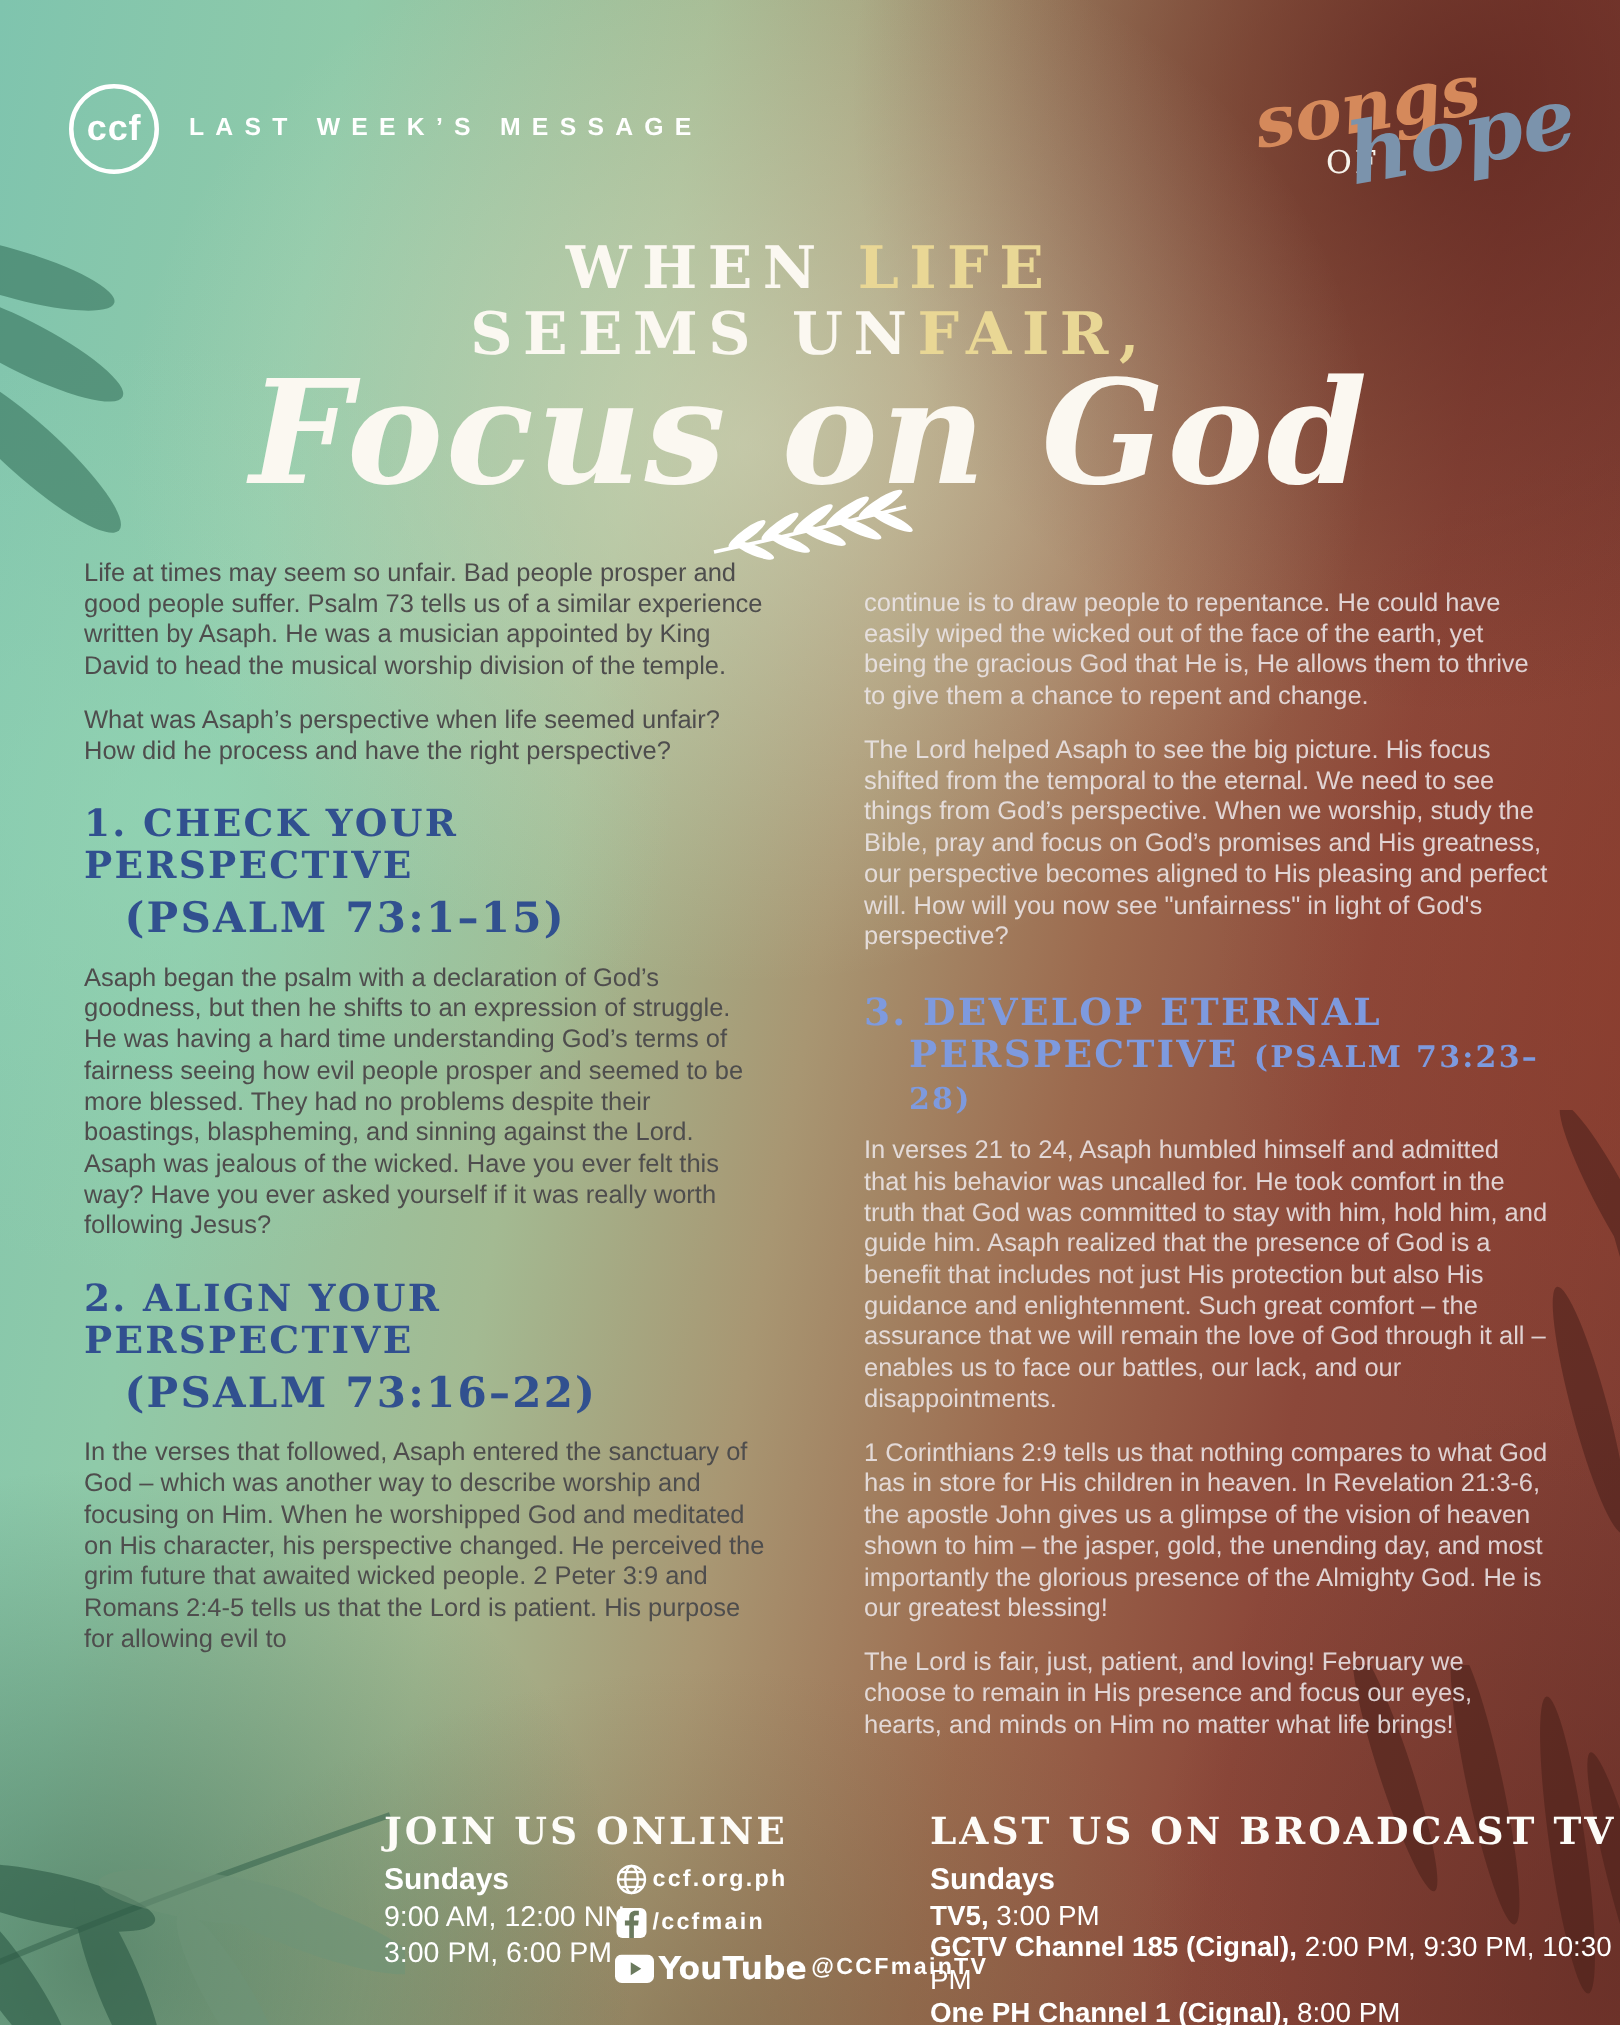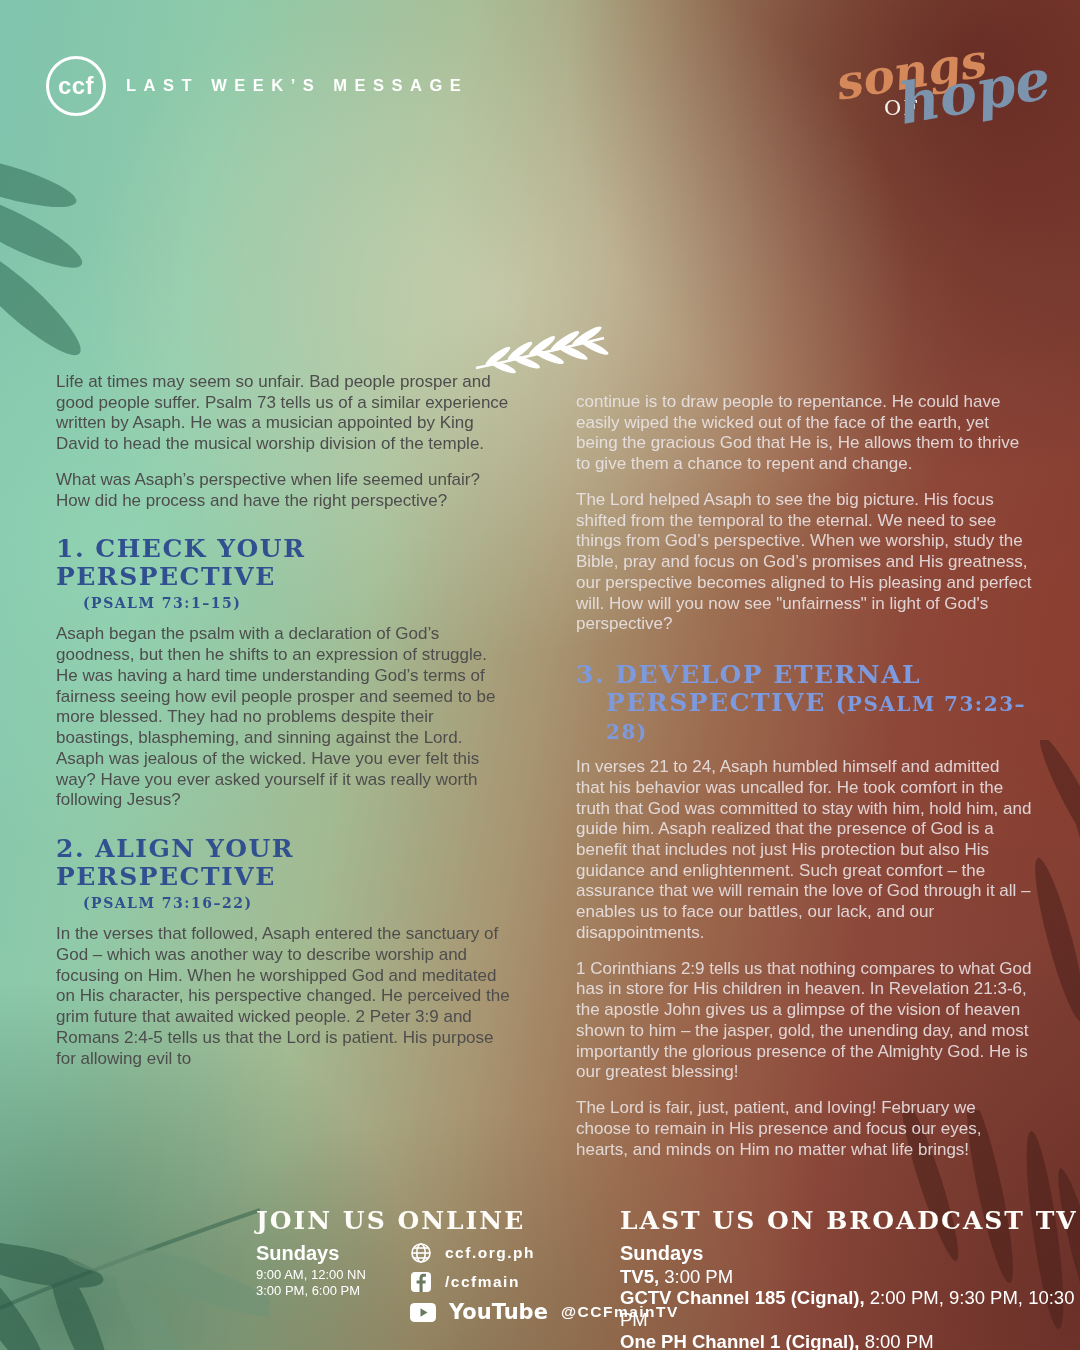--- a/index.html
+++ b/index.html
@@ -35,34 +35,34 @@
             font-size:96px;line-height:1;margin-top:-4px;letter-spacing:2px;}
   .divider{left:0;right:0;top:320px;text-align:center;}
   
   .col{width:456px;font-size:17px;line-height:1.22;}
   .col p{margin:0 0 15px 0;}
   .leftcol{left:56px;top:372px;color:#4e4d4d;}
   .rightcol{left:576px;top:392px;color:rgba(236,230,232,0.88);}
   .h-sec{font-family:"DejaVu Serif",serif;font-weight:bold;color:#31508f;
          font-size:25px;letter-spacing:1.5px;line-height:1.12;margin:24px 0 4px 0;}
   .h-ref{font-family:"DejaVu Serif",serif;font-weight:bold;color:#31508f;
-         font-size:14px;letter-spacing:1.5px;margin:0 0 12px 27px;}
+         font-size:28px;letter-spacing:1.5px;margin:0 0 12px 27px;}
   .h-light, .h-light .h-refinline{color:#7e9ade;}
   .h-hang{padding-left:30px;text-indent:-30px;margin:26px 0 12px 0;}
   .h-refinline{font-size:20px;}
   
   .f-title{color:#fdfcf8;font-family:"DejaVu Serif",serif;font-weight:bold;
            font-size:25px;letter-spacing:2px;}
   .f-online-title{left:256px;top:1206px;}
   .f-tv-title{left:620px;top:1206px;}
   .f-sched{left:256px;top:1242px;color:#fff;}
   .f-day{font-weight:bold;font-size:20px;margin-bottom:2px;}
-  .f-time{font-size:13px;line-height:1.25;}
+  .f-time{font-size:19px;line-height:1.25;}
   .f-social{left:410px;top:1242px;color:#fff;display:flex;flex-direction:column;gap:7px;}
-  .f-social .row{display:flex;align-items:center;gap:13px;font-weight:bold;
+  .f-social .row{display:flex;align-items:center;gap:3px;font-weight:bold;
                  font-size:15.5px;letter-spacing:1.5px;}
   .f-tv{left:620px;top:1242px;color:#fff;font-size:18.5px;line-height:1.18;}
   .f-tv .b{font-weight:bold;}
   .yt-word{font-family:"DejaVu Sans",sans-serif;font-weight:bold;font-size:21px;letter-spacing:0;}
   svg{display:block;}
 </style>
 </head>
 <body>
 
 <div class="page">
@@ -107,20 +107,25 @@
     </g>
   </svg>
 
   <div class="abs logo">ccf</div>
   <div class="abs kicker">LAST WEEK’S MESSAGE</div>
 
   <div class="abs songs">songs</div>
   <div class="abs of">OF</div>
   <div class="abs hope">hope</div>
 
+  <div class="abs titleblock">
+    <div class="t-line"><span>WHEN </span><span class="gold">LIFE</span></div>
+    <div class="t-line"><span>SEEMS UN</span><span class="gold">FAIR,</span></div>
+    <div class="t-script">Focus on God</div>
+  </div>
 
   <div class="abs divider">
     <svg width="140" height="62" viewBox="0 0 140 62" style="display:inline-block;">
       <path d="M6 48 Q 70 34 134 18" stroke="#ffffff" stroke-width="2.5" fill="none"></path>
       <g fill="#ffffff">
         <ellipse cx="28" cy="36" rx="15" ry="3.6" transform="rotate(-36 28 36)"></ellipse>
         <ellipse cx="50" cy="31" rx="15" ry="3.6" transform="rotate(-36 50 31)"></ellipse>
         <ellipse cx="72" cy="26" rx="16" ry="3.8" transform="rotate(-36 72 26)"></ellipse>
         <ellipse cx="95" cy="21" rx="17" ry="3.8" transform="rotate(-34 95 21)"></ellipse>
         <ellipse cx="117" cy="16" rx="17" ry="3.8" transform="rotate(-32 117 16)"></ellipse>

